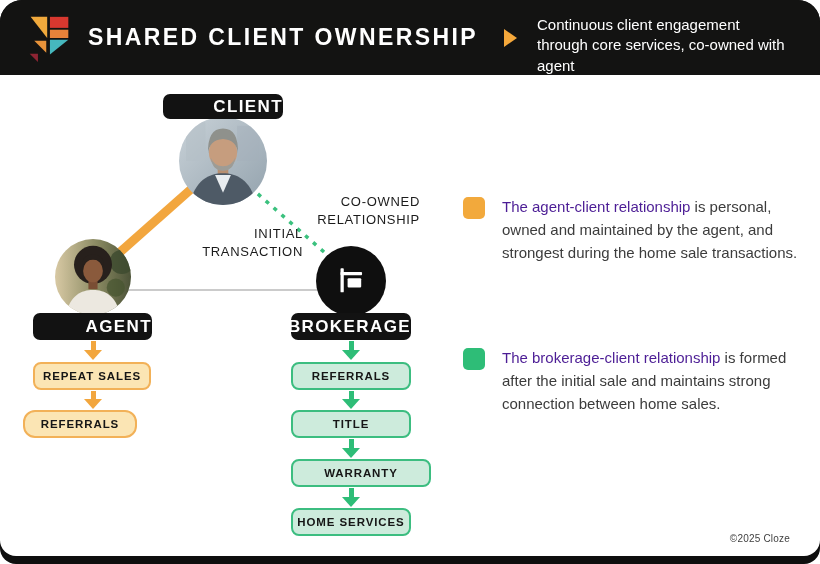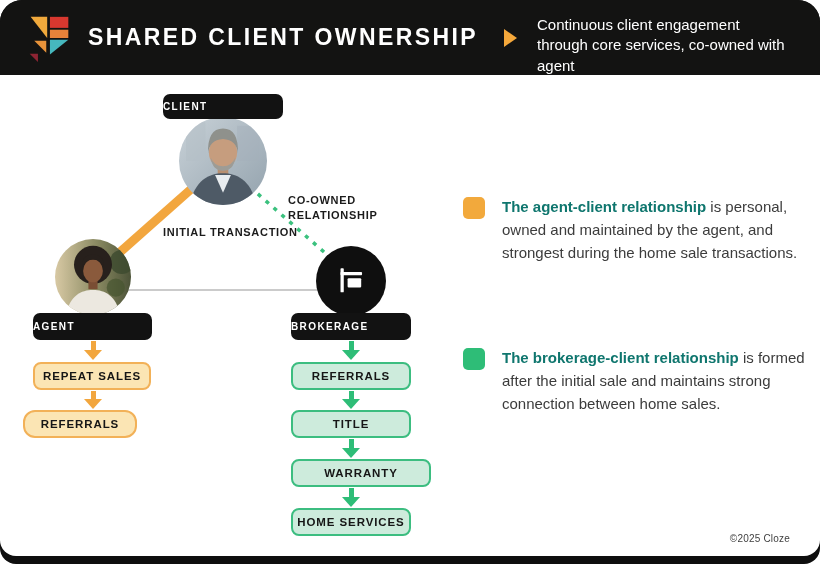--- a/index.html
+++ b/index.html
@@ -8,39 +8,39 @@
   .header{position:relative;height:75px;display:flex;align-items:center;padding:0 26px;box-sizing:border-box;background:#131312;}
   .logo{width:46px;height:52px;flex:0 0 auto;margin-right:16px;}
   .title{color:#fff;font-size:23px;font-weight:800;letter-spacing:2.4px;white-space:nowrap;}
   .tri-sep{width:0;height:0;border-left:13px solid #F5A83B;border-top:9px solid transparent;border-bottom:9px solid transparent;margin:0 20px 0 26px;}
   .tagline{color:#fff;font-size:15px;font-weight:500;line-height:1.35;max-width:310px;margin-top:16px;}
   
   .content{position:relative;width:820px;height:481px;background:#fff;border-radius:0 0 16px 16px;overflow:hidden;}
   .lines{position:absolute;left:0;top:0;z-index:1;pointer-events:none;}
   .avatar{position:absolute;z-index:3;border-radius:50%;overflow:hidden;}
   .avatar svg{display:block;width:100%;height:100%;}
-  .pill{position:absolute;z-index:4;background:#121212;border-radius:7px;color:#fff;font-weight:700;font-size:10px;letter-spacing:1.4px;display:flex;align-items:center;justify-content:flex-start;}
-  .edge-label{position:absolute;z-index:2;font-size:11px;font-weight:700;color:#1b1b1b;letter-spacing:0.7px;text-align:left;line-height:1.4;}
+  .pill{position:absolute;z-index:4;background:#121212;border-radius:7px;color:#fff;font-weight:700;font-size:17px;letter-spacing:1.4px;display:flex;align-items:center;justify-content:flex-end;}
+  .edge-label{position:absolute;z-index:2;font-size:13px;font-weight:400;color:#1b1b1b;letter-spacing:0.7px;text-align:right;line-height:1.4;}
   .bcircle{position:absolute;z-index:3;width:70px;height:70px;border-radius:50%;background:#0f0f0f;display:flex;align-items:center;justify-content:center;}
   .bcircle svg{width:34px;height:34px;}
   .fbox{position:absolute;z-index:4;border-radius:8px;font-weight:700;font-size:11.5px;letter-spacing:0.9px;color:#161616;display:flex;align-items:center;justify-content:center;box-sizing:border-box;}
   .obox{background:#FBE5B4;border:2px solid #F2B158;}
   .gbox{background:#CDEBDC;border:2px solid #3CBD80;}
   .arrow{position:absolute;z-index:2;width:18px;display:flex;flex-direction:column;align-items:center;}
   .arrow .stem{width:5px;flex:1;}
   .arrow .head{width:0;height:0;border-left:9px solid transparent;border-right:9px solid transparent;}
   .arrow.orange .stem{background:#F2A63E;}
   .arrow.orange .head{border-top:10px solid #F2A63E;}
   .arrow.green .stem{background:#2EBD77;}
   .arrow.green .head{border-top:10px solid #2EBD77;}
   
   .note{position:absolute;left:463px;display:flex;gap:17px;z-index:2;}
   .bullet{width:22px;height:22px;border-radius:5px;flex:0 0 auto;margin-top:1px;}
   .note p{margin:0;width:312px;font-size:15px;line-height:1.52;color:#3c3c3c;font-weight:400;}
-  .note p b{color:#0f766e;font-weight:700;}
+  .note p b{color:#4c1d95;font-weight:400;}
   .copyright{position:absolute;right:30px;bottom:12px;font-size:10px;font-weight:400;color:#3f3f3f;letter-spacing:0.2px;z-index:2;}
 </style>
 </head>
 <body>
 
 <div class="canvas">
 
   <div class="header">
     <svg class="logo" viewBox="0 0 50 54" aria-hidden="true">
       <polygon points="5,4 23,4 23,27" fill="#F0A93C"></polygon>

